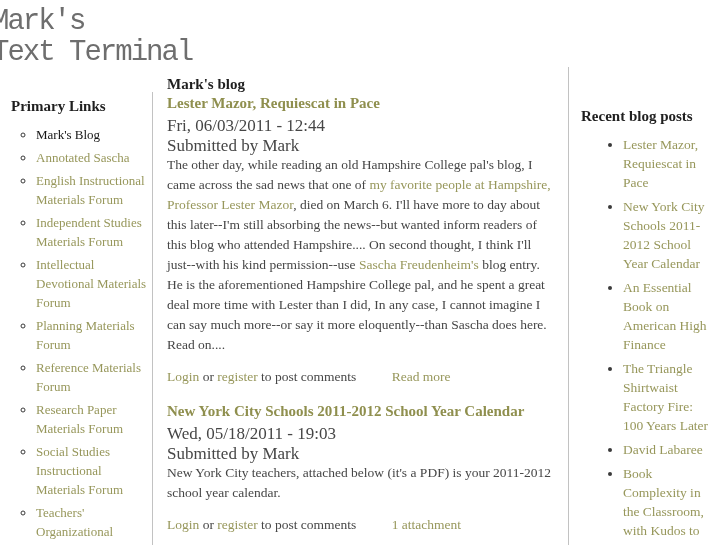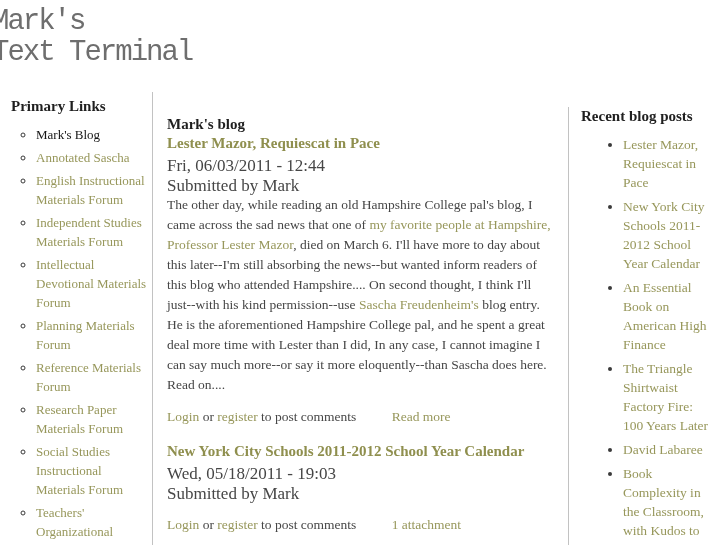--- a/index.html
+++ b/index.html
@@ -137,20 +137,21 @@
         <a class="extra-link">Read more</a>
       </div>
     </article>
 
     <article class="post">
       <h3 class="post-title">
         <a>New York City Schools 2011-2012 School Year Calendar</a>
       </h3>
       <div class="meta">Wed, 05/18/2011 - 19:03</div>
       <div class="meta">Submitted by Mark</div>
+      <p class="post-body"><span>New York City teachers, attached below (it's a PDF) is your 2011-2012 school year calendar.</span></p>
       <div class="post-footer">
         <a>Login</a>
         <span>or</span>
         <a>register</a>
         <span>to post comments</span>
         <a class="extra-link">1 attachment</a>
       </div>
     </article>
   </main>
 

